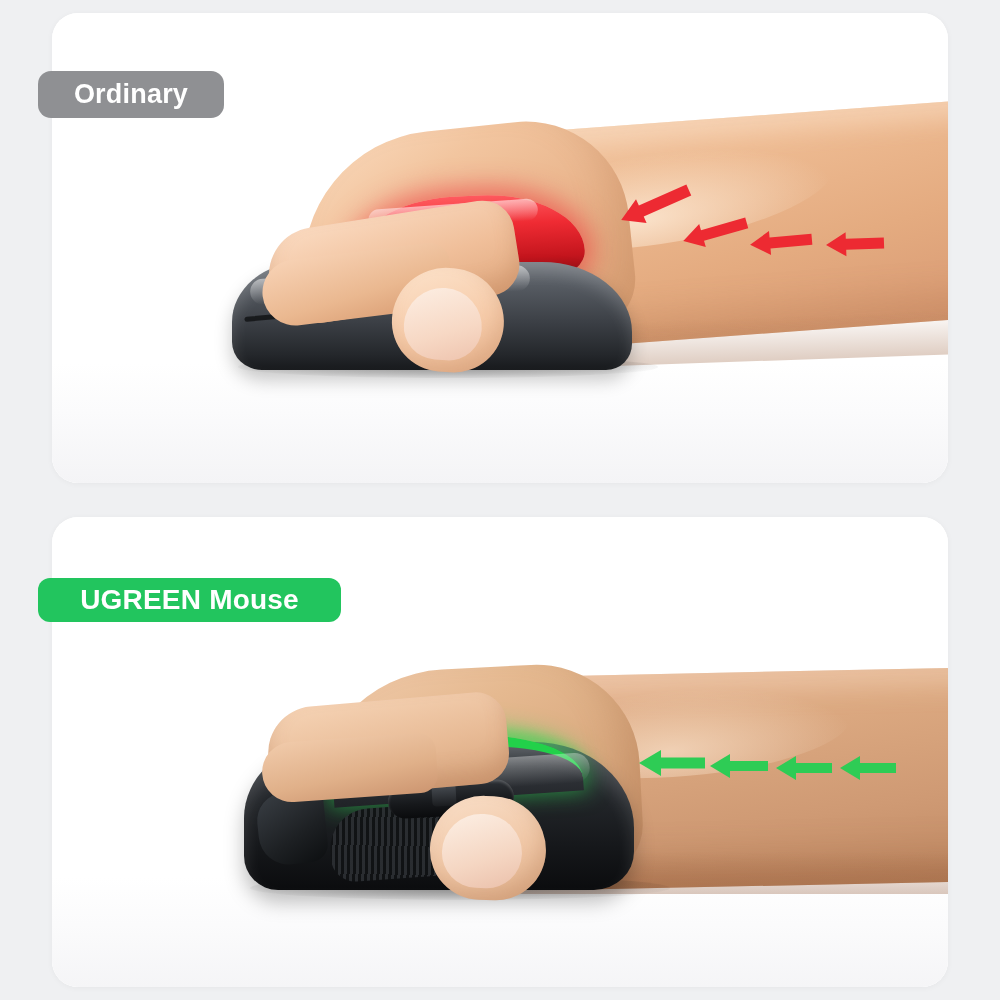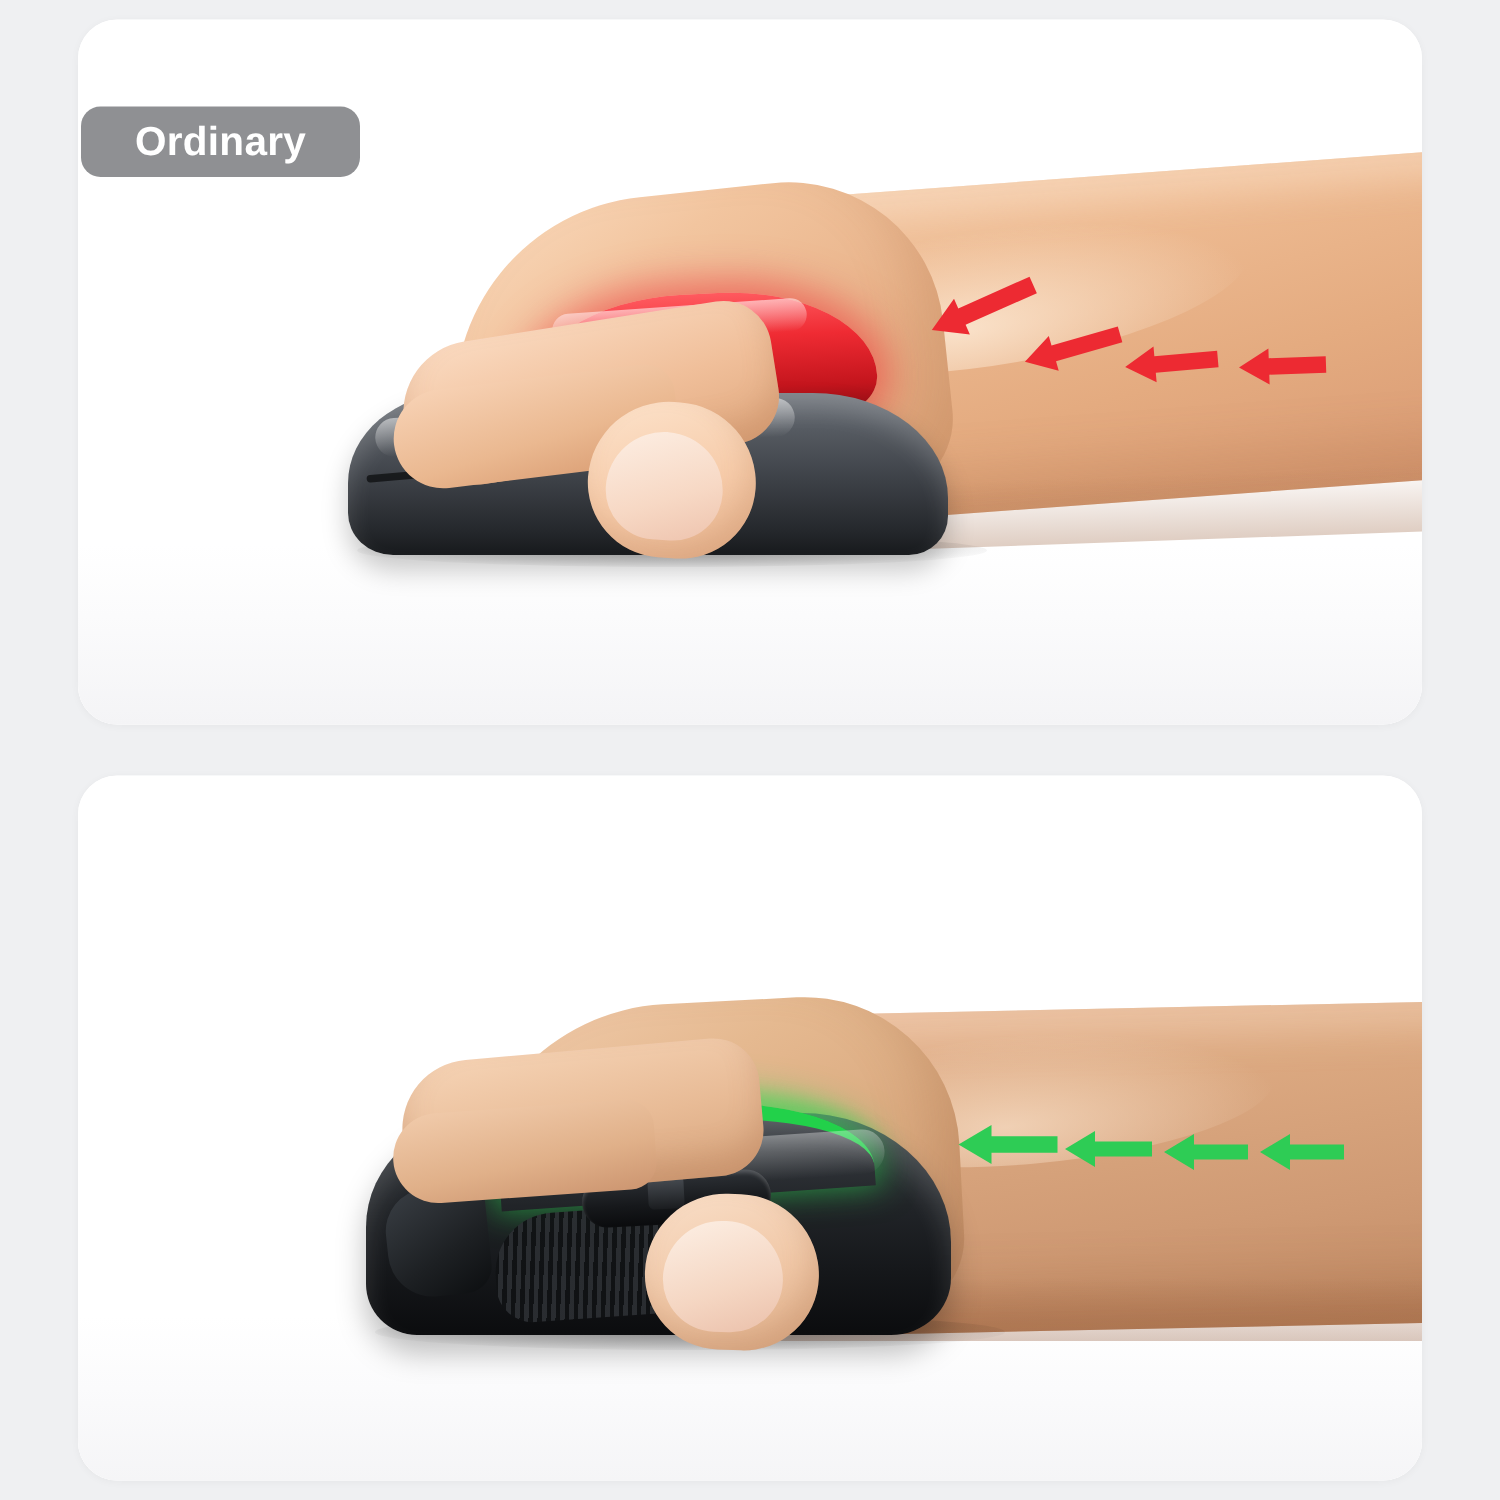--- a/index.html
+++ b/index.html
@@ -38,21 +38,21 @@
     align-items: center;
     justify-content: center;
     border-radius: 13px;
     color: #ffffff;
     font-weight: bold;
     letter-spacing: 0.2px;
     white-space: nowrap;
     z-index: 40;
   }
   #badge-ordinary {
-    left: 54px; top: 71px;
+    left: 38px; top: 71px;
     width: 186px; height: 47px;
     background: #8f9093;
     font-size: 27px;
   }
   #badge-ugreen {
     left: 38px; top: 578px;
     width: 303px; height: 44px;
     background: #22c55e;
     font-size: 28px;
     border-radius: 12px;
@@ -470,20 +470,21 @@
       <div id="thumb-grip"></div>
       <div id="scroll-wheel"></div>
       <div id="scroll-wheel-notch"></div>
       <div id="finger-bot-1"></div>
       <div id="finger-bot-2"></div>
       <div id="thumb-bottom"></div>
       <div id="thumbnail-bottom"></div>
     </div>
   </div>
 
+  <div class="badge" id="badge-ugreen">UGREEN Mouse</div>
 
   <div class="arrow" style="left:637px;top:748px;">
     <svg width="70" height="30" viewBox="0 0 70 30" aria-hidden="true">
       <path d="M2 15 L24 2 L24 9.5 L68 9.5 L68 20.5 L24 20.5 L24 28 Z" fill="#2ecc55"></path>
     </svg>
   </div>
   <div class="arrow" style="left:708px;top:752px;">
     <svg width="62" height="28" viewBox="0 0 62 28" aria-hidden="true">
       <path d="M2 14 L22 2 L22 9 L60 9 L60 19 L22 19 L22 26 Z" fill="#2ecc55"></path>
     </svg>

